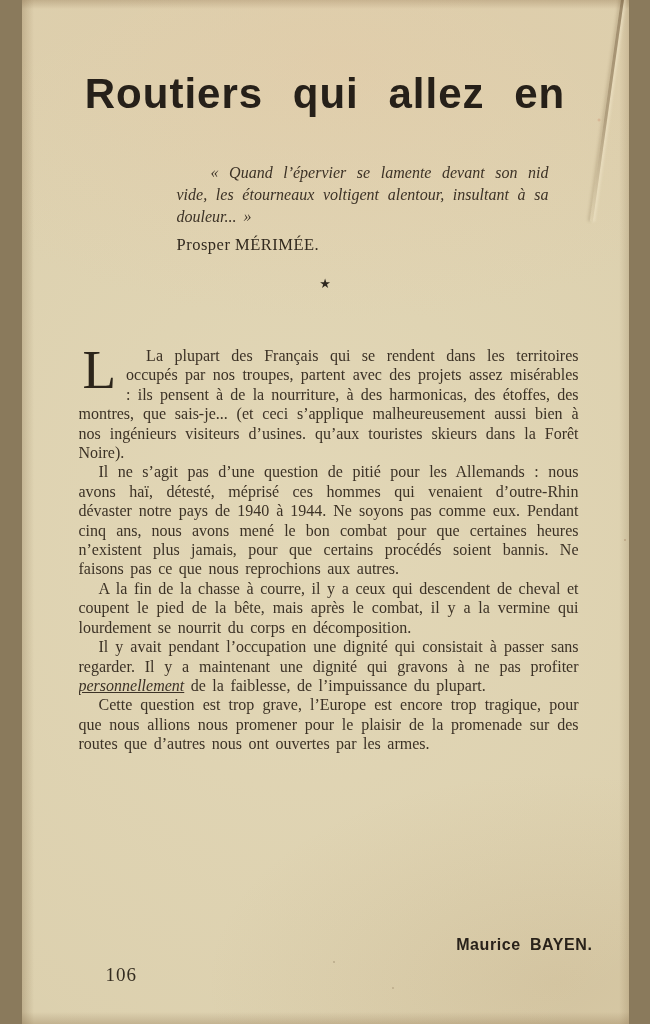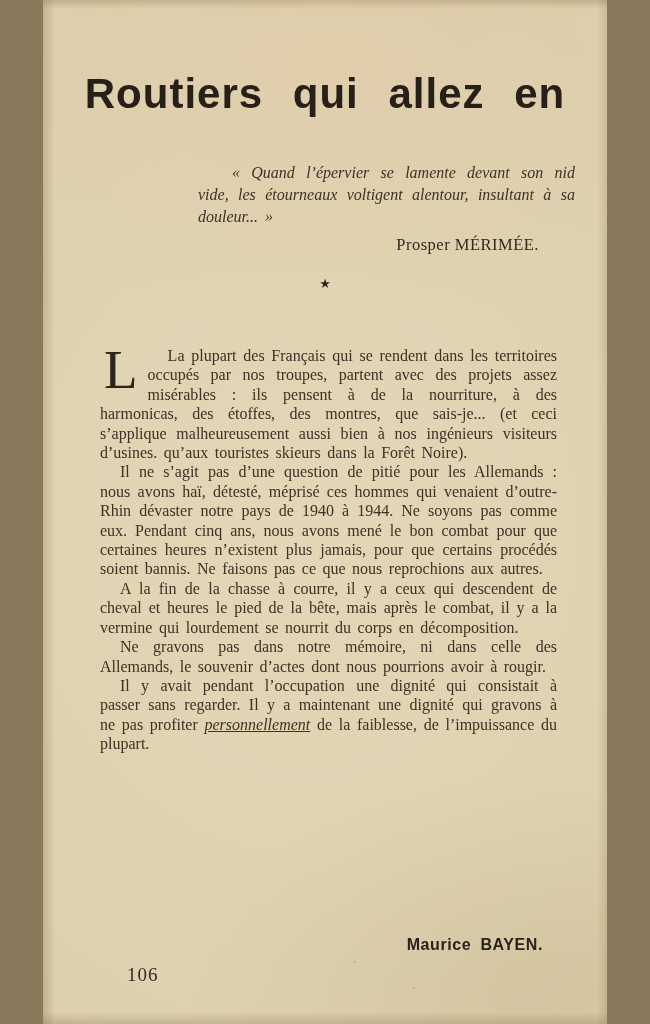--- a/index.html
+++ b/index.html
@@ -1,18 +1,18 @@
 <!DOCTYPE html>
 <html><head>
 <meta charset="utf-8">
 <style>
   html,body{margin:0;padding:0;background:#8a7a5c;}
   .page{
     position:relative;
-    width:564px;height:1024px;
+    width:607px;height:1024px;
     margin:0 auto;
     background-color:#dcd0ae;
     background-image:
       radial-gradient(ellipse 760px 420px at 52% 6%, rgba(231,196,160,0.30), rgba(231,196,160,0) 62%),
       radial-gradient(ellipse 700px 820px at 46% 52%, rgba(248,240,214,0.22), rgba(248,240,214,0) 72%),
       radial-gradient(ellipse 500px 300px at 88% 96%, rgba(170,140,95,0.18), rgba(170,140,95,0) 70%),
       radial-gradient(circle 2px at 312px 962px, rgba(90,70,45,0.45), rgba(90,70,45,0) 70%),
       radial-gradient(circle 2px at 371px 988px, rgba(90,70,45,0.40), rgba(90,70,45,0) 70%),
       radial-gradient(circle 2px at 603px 540px, rgba(120,70,40,0.45), rgba(120,70,40,0) 70%),
       radial-gradient(circle 3px at 577px 120px, rgba(190,110,80,0.40), rgba(190,110,80,0) 70%),
@@ -37,34 +37,33 @@
     font-family:"Liberation Sans", sans-serif;
     font-weight:700;
     font-size:42px;
     line-height:64px;
     letter-spacing:1px;
     word-spacing:17px;
     color:#262019;
   }
   .title span{display:block;}
   .epigraph{
-    margin:36px 32px 0 155px;
+    margin:36px 80px 0 155px;
     font-size:16px;
     line-height:22px;
   }
   .epigraph .quote{
     margin:0;
     font-style:italic;
     text-indent:34px;
     text-align:justify;
     word-spacing:3px;
   }
   .epigraph .attrib{
     margin:6px 36px 0 0;
-    text-align:right;
     font-style:normal;
     font-size:16.5px;
     letter-spacing:0.5px;
     color:#322a1f;
   }
   .star{
     margin-top:20px;
     text-align:center;
     font-size:13px;
     color:#2e2820;
@@ -84,21 +83,21 @@
   .dropcap{
     float:left;
     font-size:55px;
     line-height:42px;
     padding:3px 10px 0 4px;
     color:#2c251b;
   }
   .body i{font-style:italic;text-decoration:underline;}
   .signature{
     position:absolute;
-    right:64px;top:936px;
+    right:36px;top:936px;
     font-family:"Liberation Sans", sans-serif;
     font-weight:700;
     font-size:16px;
     letter-spacing:0.6px;
     word-spacing:4px;
     color:#29221a;
   }
   .pagenum{
     position:absolute;
     left:84px;top:964px;
@@ -121,20 +120,20 @@
     <p class="quote">« Quand l’épervier se lamente devant son nid vide, les étourneaux voltigent alentour, insultant à sa douleur... »</p>
     <p class="attrib">Prosper MÉRIMÉE.</p>
   </div>
 
   <div class="star">★</div>
 
   <div class="body">
     <p class="first"><span class="dropcap">L</span></p>
     <p>La plupart des Français qui se rendent dans les territoires occupés par nos troupes, partent avec des projets assez misérables : ils pensent à de la nourriture, à des harmonicas, des étoffes, des montres, que sais-je... (et ceci s’applique malheureusement aussi bien à nos ingénieurs visiteurs d’usines. qu’aux touristes skieurs dans la Forêt Noire).</p>
     <p>Il ne s’agit pas d’une question de pitié pour les Allemands : nous avons haï, détesté, méprisé ces hommes qui venaient d’outre-Rhin dévaster notre pays de 1940 à 1944. Ne soyons pas comme eux. Pendant cinq ans, nous avons mené le bon combat pour que certaines heures n’existent plus jamais, pour que certains procédés soient bannis. Ne faisons pas ce que nous reprochions aux autres.</p>
-    <p>A la fin de la chasse à courre, il y a ceux qui descendent de cheval et heures le pied de la bête, mais après le combat, il y a la vermine qui lourdement se nourrit du corps en décomposition.</p>
-    <p>Ne gravons pas dans notre mémoire, ni dans celle des Allemands, le souvenir d’actes dont nous pourrions avoir à rougir.</p>
+    <p>A la fin de la chasse à courre, il y a ceux qui descendent de cheval et coupent le pied de la bête, mais après le combat, il y a la vermine qui lourdement se nourrit du corps en décomposition.</p>
     <p><span>Il y avait pendant l’occupation une dignité qui consistait à passer sans regarder. Il y a maintenant une dignité qui gravons à ne pas profiter </span><i>personnellement</i><span> de la faiblesse, de l’impuissance du plupart.</span></p>
+    <p>Cette question est trop grave, l’Europe est encore trop tragique, pour que nous allions nous promener pour le plaisir de la promenade sur des routes que d’autres nous ont ouvertes par les armes.</p>
   </div>
 
   <div class="signature">Maurice BAYEN.</div>
   <div class="pagenum">106</div>
 </div>
 
 </body></html>

